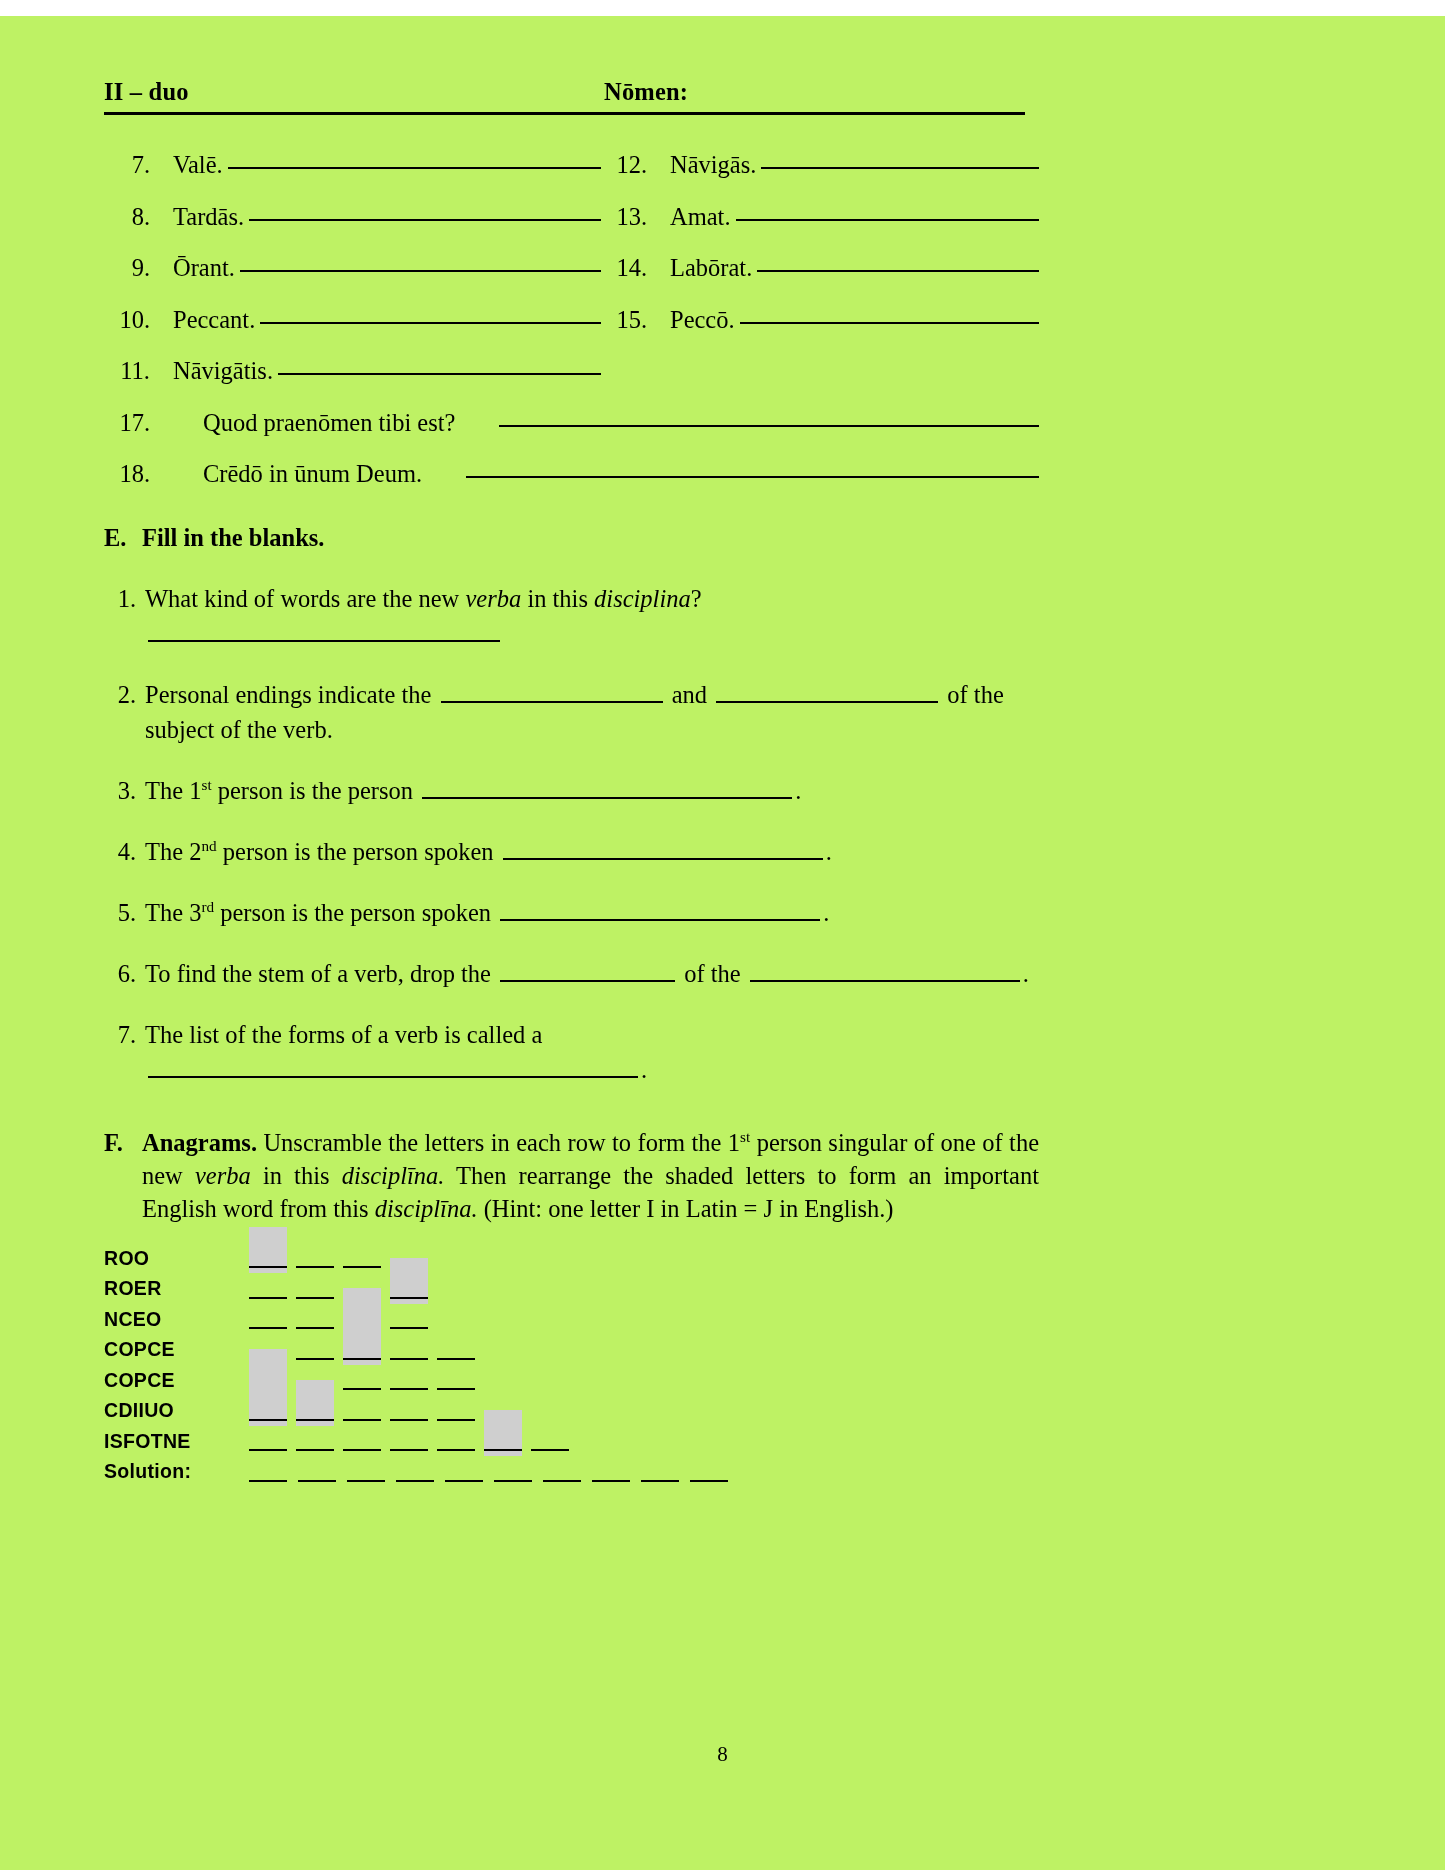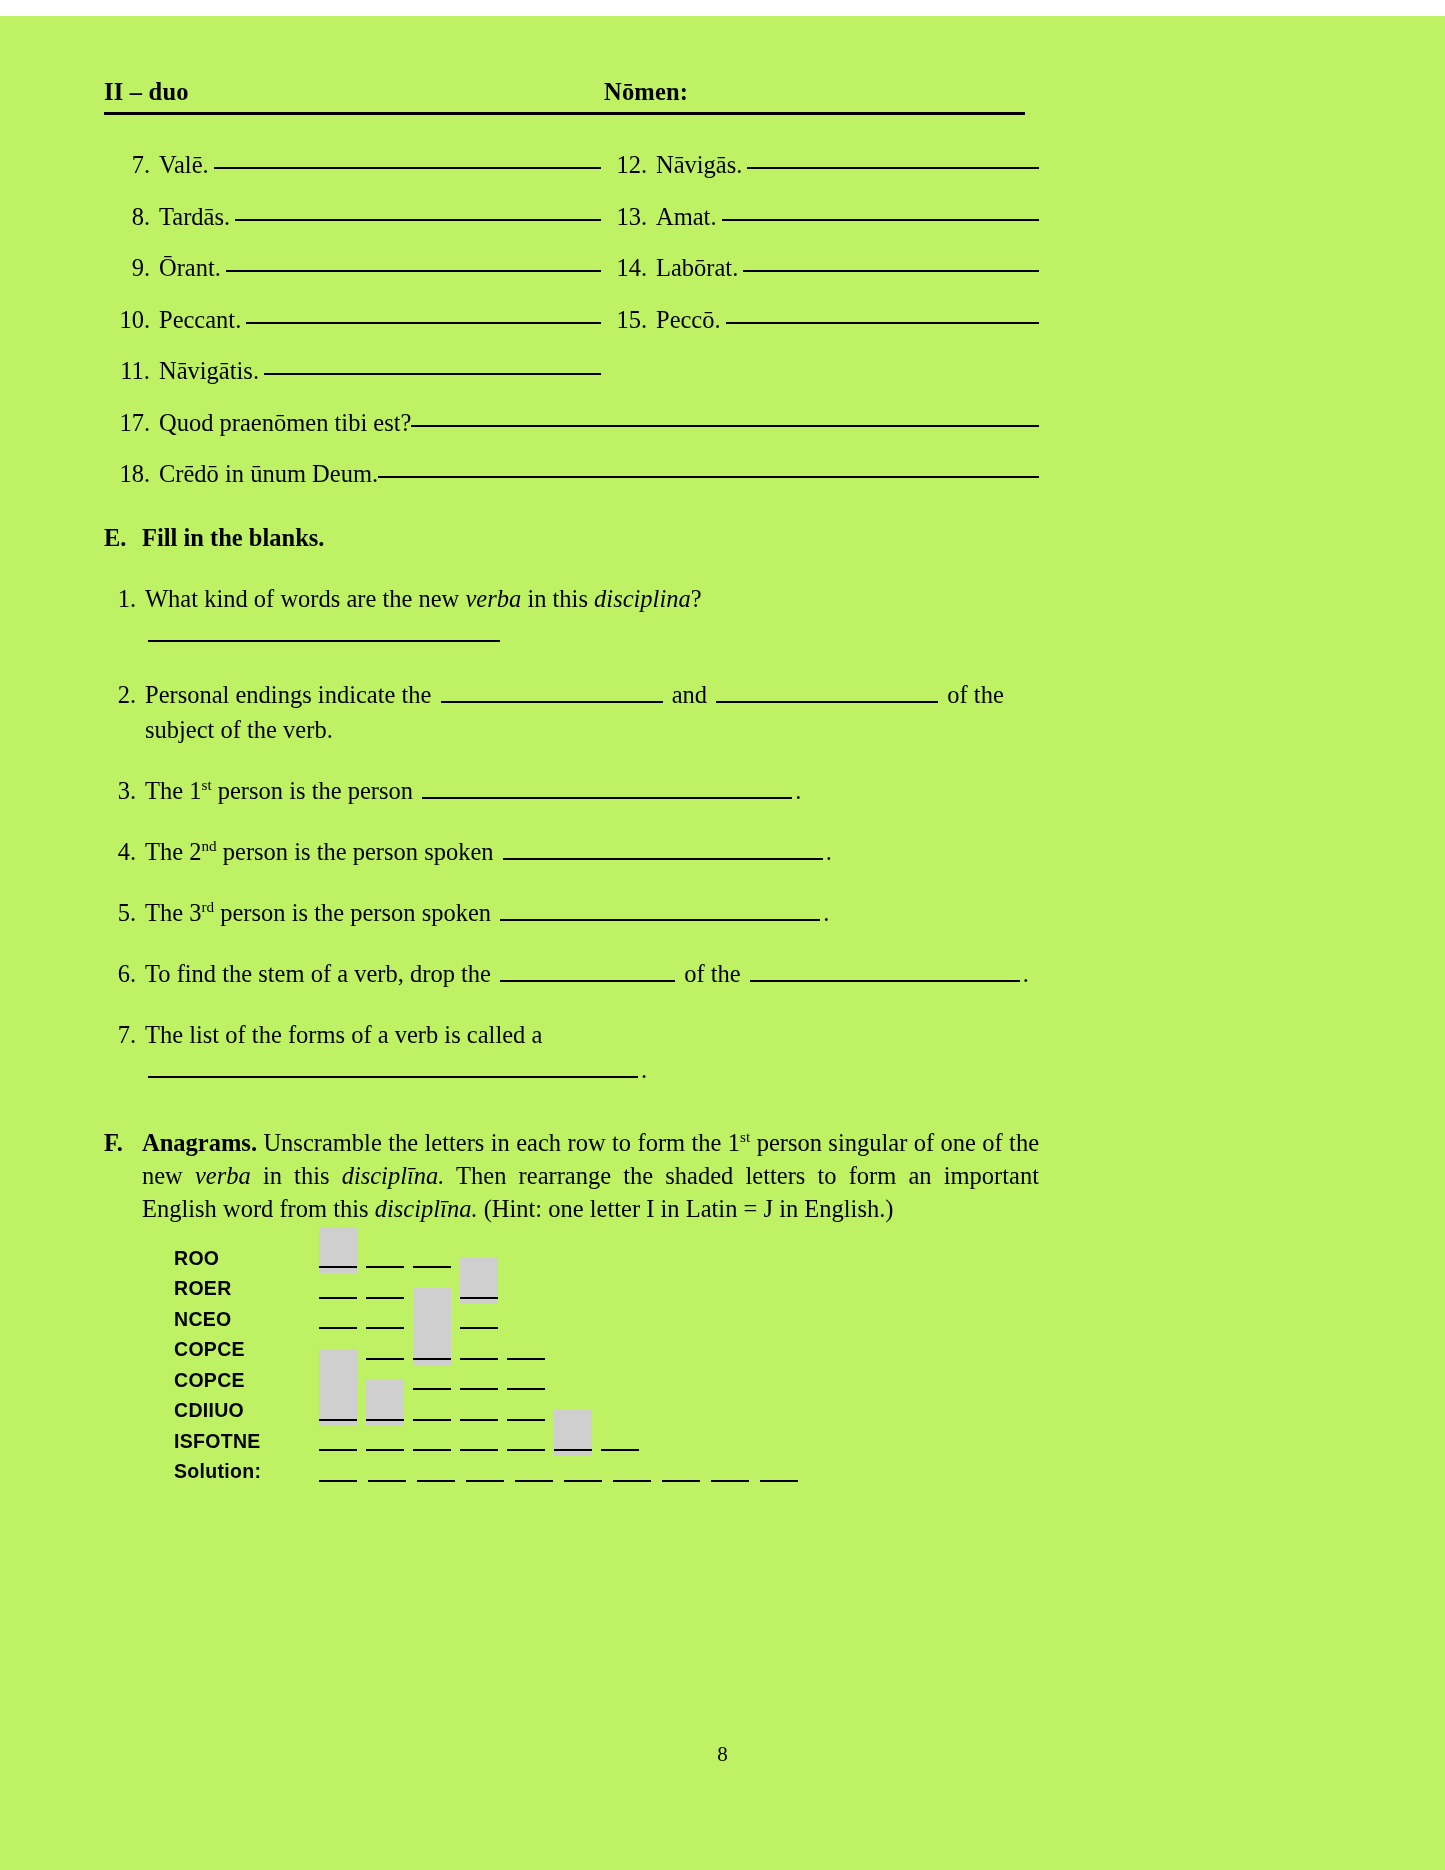--- a/index.html
+++ b/index.html
@@ -59,39 +59,40 @@
   }
   .verb-cell.left  { width: 497px; }
   .verb-cell.right { width: 438px; }
   .v-num {
     width: 46px;
     text-align: right;
     flex: 0 0 46px;
     white-space: nowrap;
   }
   .v-word {
-    margin-left: 9px;
+    margin-left: 23px;
     white-space: nowrap;
   }
   .v-line {
     flex: 1;
     border-bottom: 2.2px solid #000;
     margin-left: 5px;
     position: relative;
     top: -4px;
   }
   .v-line.tight { margin-left: 0px; }
 
   
   .wide-row {
     display: flex;
     align-items: baseline;
     font-size: 24.5px;
     margin-bottom: 23.5px;
     width: 935px;
+    gap: 44px;
   }
   .wide-row .v-num { width: 46px; flex: 0 0 46px; text-align: right;}
   .wide-row .v-word { margin-left: 9px; white-space: nowrap; }
 
   
   .section-head {
     font-weight: bold;
     font-size: 24.5px;
     margin-top: 36px;
     margin-bottom: 30px;
@@ -144,21 +145,20 @@
     line-height: 1.35;
   }
   .anagram-intro .sec-letter {
     width: 38px; flex: 0 0 38px; font-weight: bold;
   }
   .anagram-intro .ana-text { flex: 1; text-align: justify; }
   .anagram-intro b { font-weight: bold; }
 
   .anagram-table {
     margin-top: 18px;
-    margin-left: 70px;
     font-family: "Liberation Sans", "DejaVu Sans", sans-serif;
   }
   .ana-row {
     display: flex;
     align-items: flex-end;
     height: 30.5px;
     position: relative;
   }
   .ana-label {
     width: 145px;

